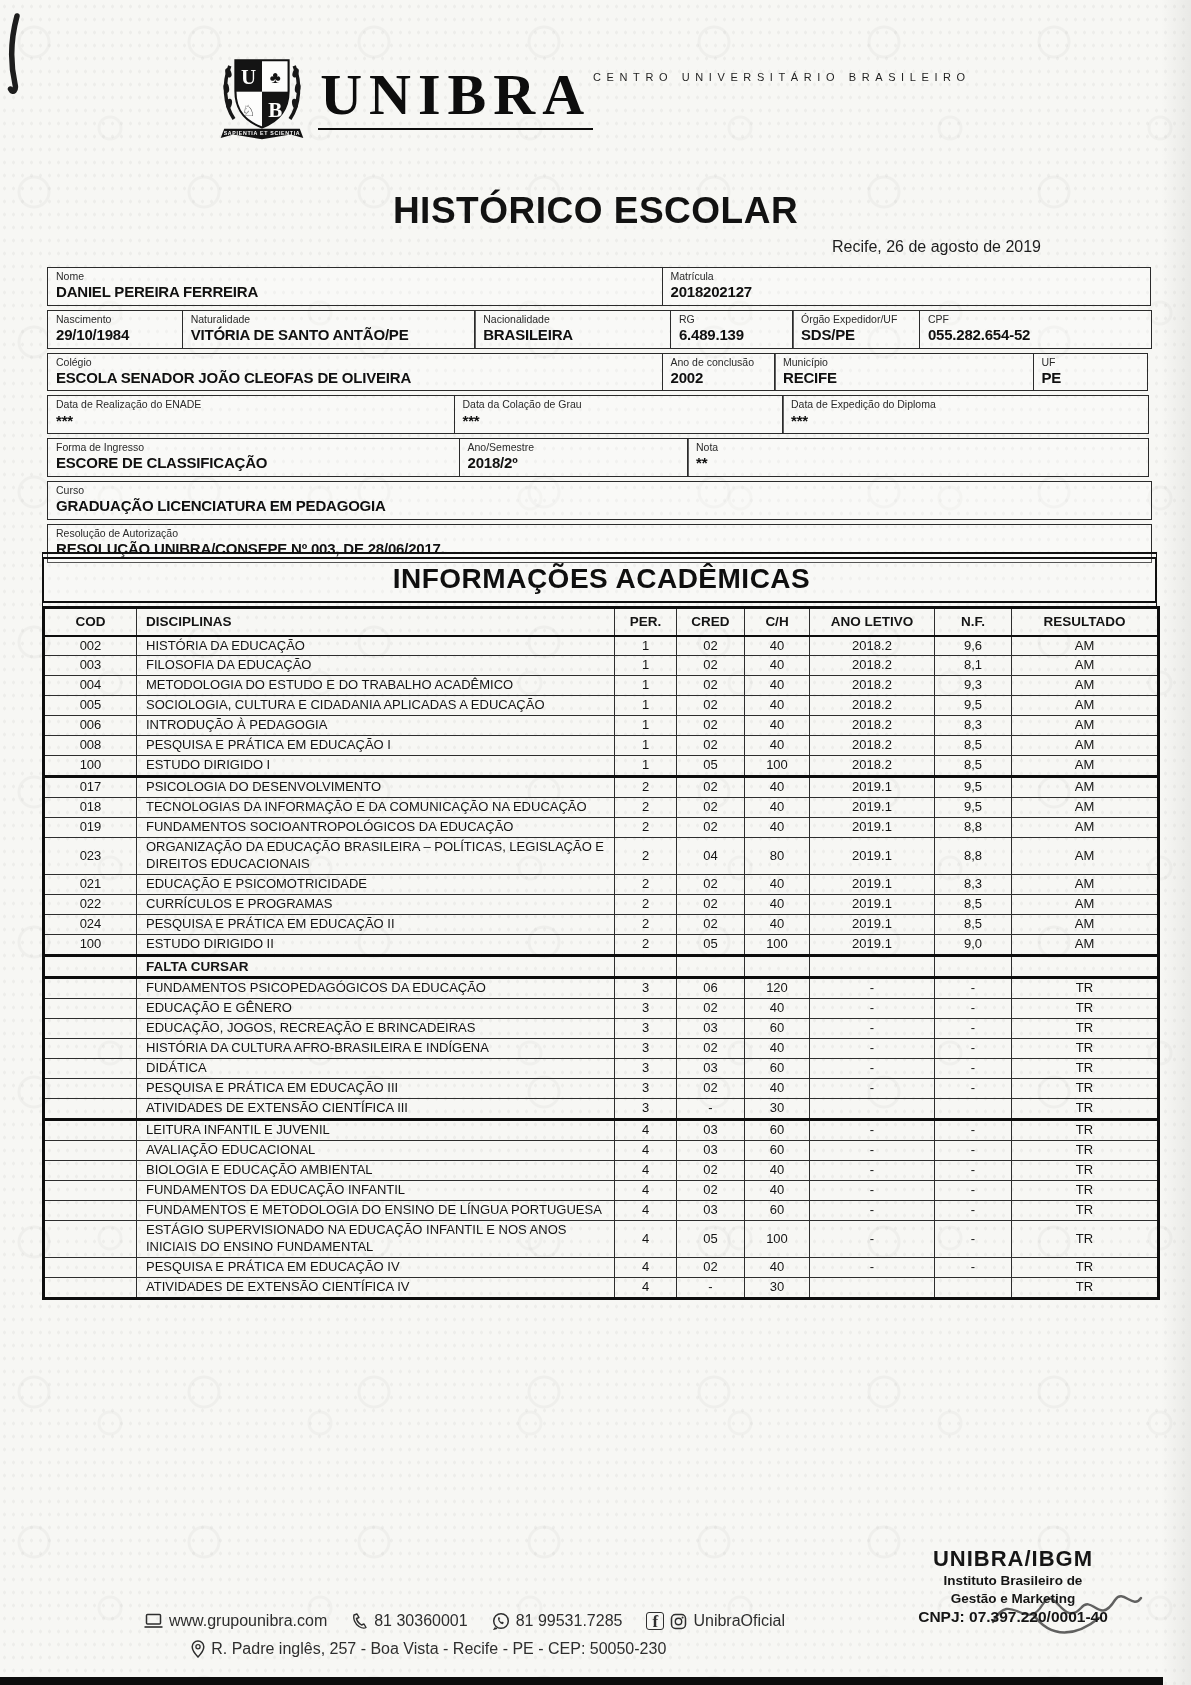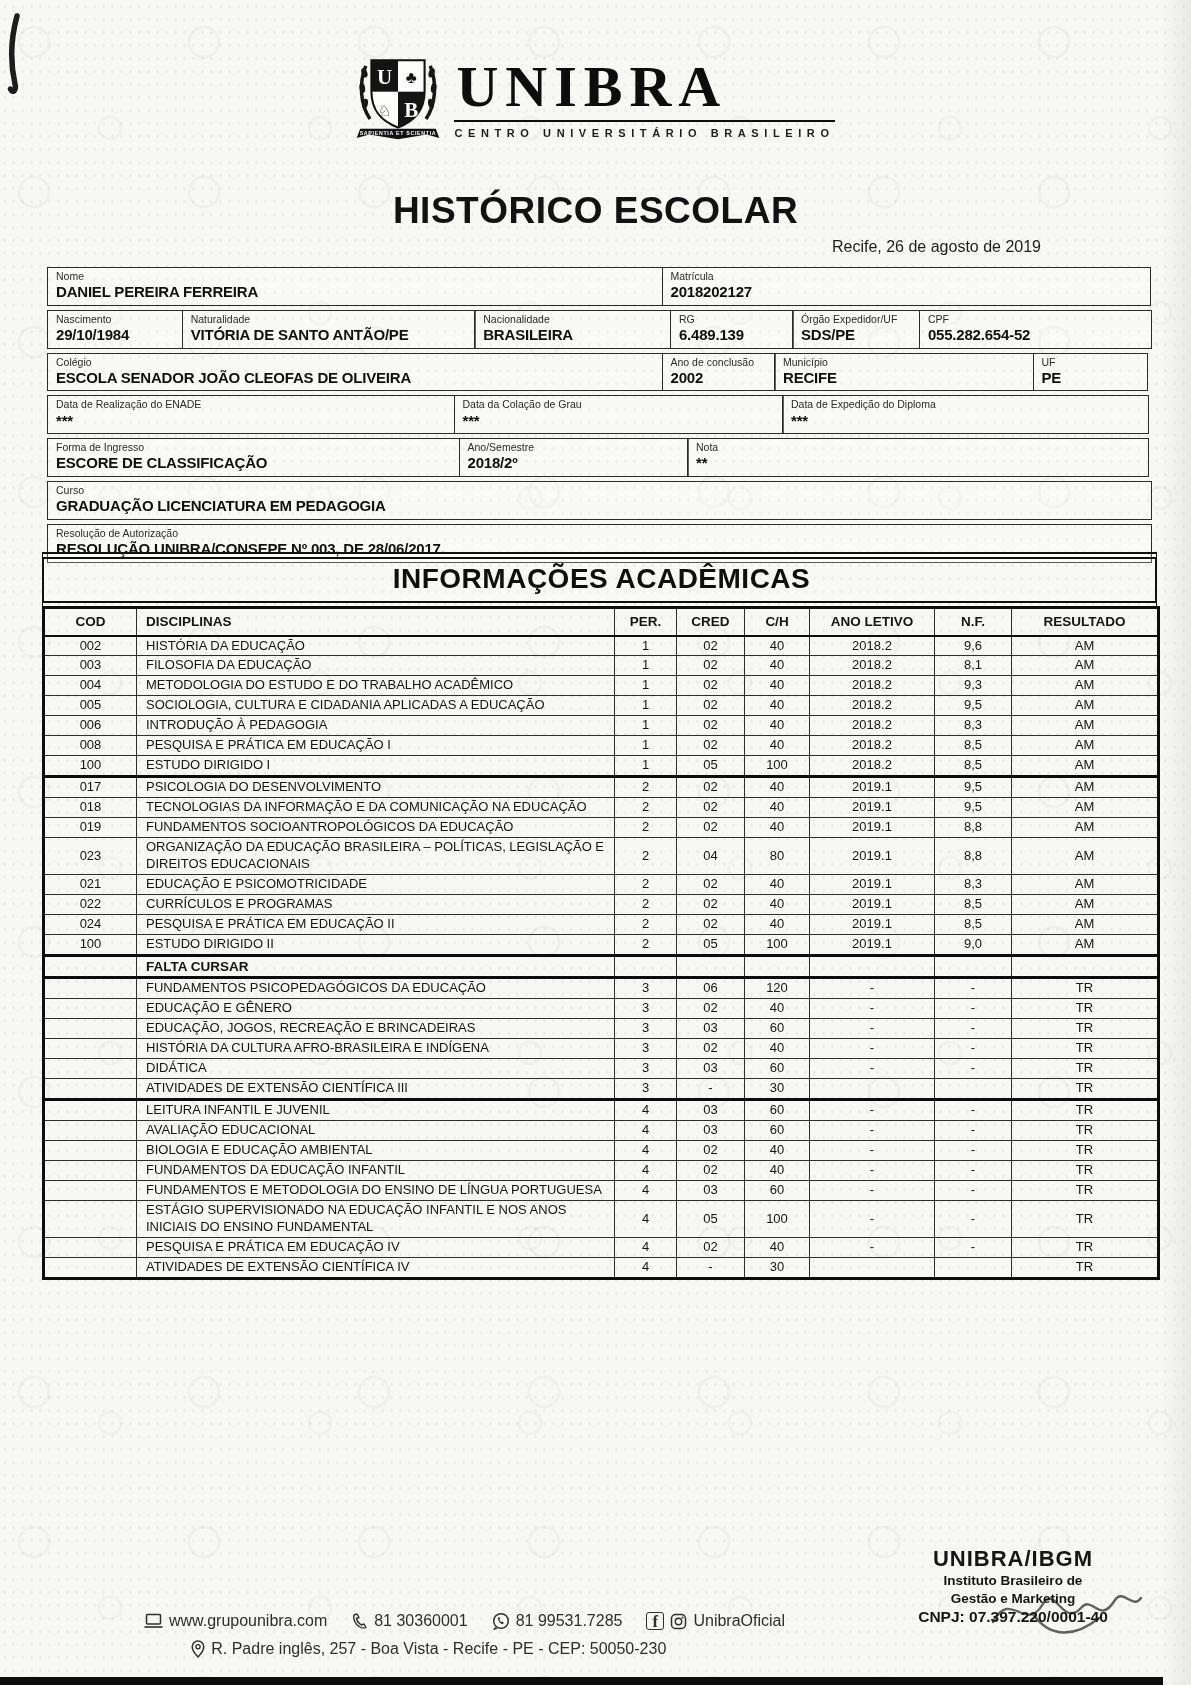--- a/index.html
+++ b/index.html
@@ -16,27 +16,27 @@
       radial-gradient(rgba(0,0,0,.040) 1px, transparent 1.6px),
       radial-gradient(circle at 34px 42px, transparent 13px, rgba(0,0,0,.030) 14px, rgba(0,0,0,.030) 16px, transparent 17px),
       radial-gradient(circle at 110px 128px, transparent 9px, rgba(0,0,0,.026) 10px, rgba(0,0,0,.026) 12px, transparent 13px),
       linear-gradient(90deg, transparent 97.5%, rgba(0,0,0,.06) 100%);
     background-size:9px 13px, 170px 150px, 210px 185px, 100% 100%;
   }
   
   .pen-mark{position:absolute;left:6px;top:12px;width:26px;height:95px;}
   .logo-row{position:absolute;top:50px;left:0;width:100%;display:flex;justify-content:center;align-items:center;gap:14px;}
   .shield{width:84px;height:96px;flex:0 0 auto;}
-  .wordmark{display:flex;flex-direction:column;}
+  .wordmark{display:flex;flex-direction:row;}
   .brand-name{
     font-family:"Liberation Serif", serif;font-size:58px;font-weight:600;
     letter-spacing:7px;color:#0d0d0d;line-height:1;padding:0 2px 4px 2px;
     border-bottom:2.5px solid #0d0d0d;white-space:nowrap;
   }
-  .brand-sub{font-size:11px;font-weight:700;letter-spacing:5.6px;color:#1e1e1e;padding-top:5px;text-align:center;white-space:nowrap;}
+  .brand-sub{font-size:11px;font-weight:400;letter-spacing:5.6px;color:#1e1e1e;padding-top:5px;text-align:center;white-space:nowrap;}
   .doc-title{position:absolute;top:190px;left:0;width:100%;text-align:center;
     font-size:37px;font-weight:800;letter-spacing:.5px;color:#121212;}
   .date-line{position:absolute;top:238px;right:150px;font-size:16px;color:#1d1d1d;margin-left:32px;}
   
   .info-grid{position:absolute;top:267px;left:47px;width:1105px;}
   .f-row{display:flex;margin-bottom:4px;}
   .f-cell{
     box-sizing:border-box;border:1.5px solid #2b2b2b;margin-left:-1.5px;
     padding:2px 8px 3px 8px;background:rgba(255,255,255,.25);
     display:flex;flex-direction:column;justify-content:flex-start;min-height:38px;
@@ -474,20 +474,30 @@
           <td class="c-cod"></td>
           <td class="c-disc">DIDÁTICA</td>
           <td class="c-per">3</td>
           <td class="c-cred">03</td>
           <td class="c-ch">60</td>
           <td class="c-ano">-</td>
           <td class="c-nf">-</td>
           <td class="c-res">TR</td>
         </tr>
 
+        <tr>
+          <td class="c-cod"></td>
+          <td class="c-disc">PESQUISA E PRÁTICA EM EDUCAÇÃO III</td>
+          <td class="c-per">3</td>
+          <td class="c-cred">02</td>
+          <td class="c-ch">40</td>
+          <td class="c-ano">-</td>
+          <td class="c-nf">-</td>
+          <td class="c-res">TR</td>
+        </tr>
 
         <tr class="thick">
           <td class="c-cod"></td>
           <td class="c-disc">ATIVIDADES DE EXTENSÃO CIENTÍFICA III</td>
           <td class="c-per">3</td>
           <td class="c-cred">-</td>
           <td class="c-ch">30</td>
           <td class="c-ano"></td>
           <td class="c-nf"></td>
           <td class="c-res">TR</td>

